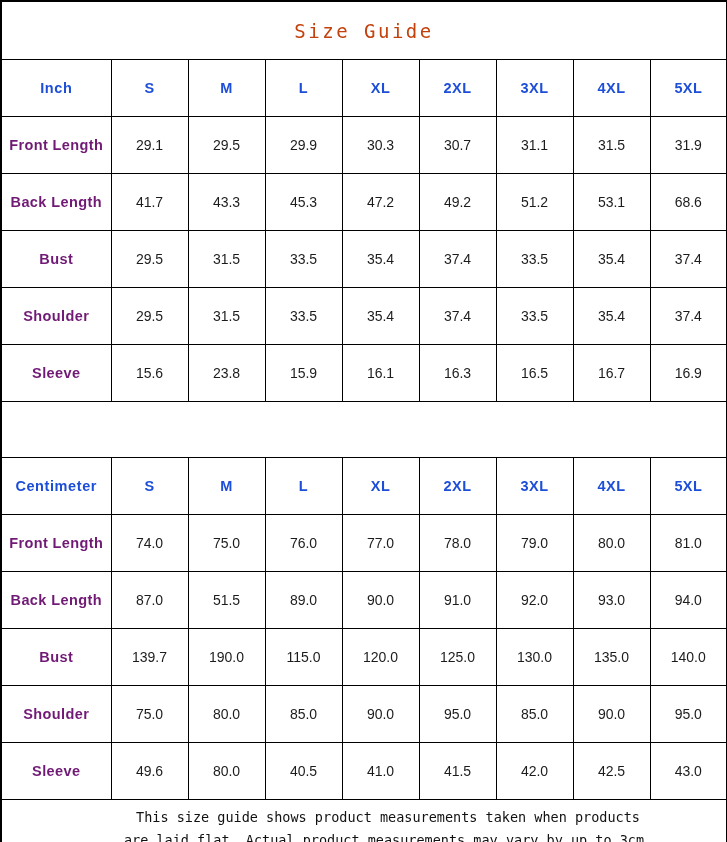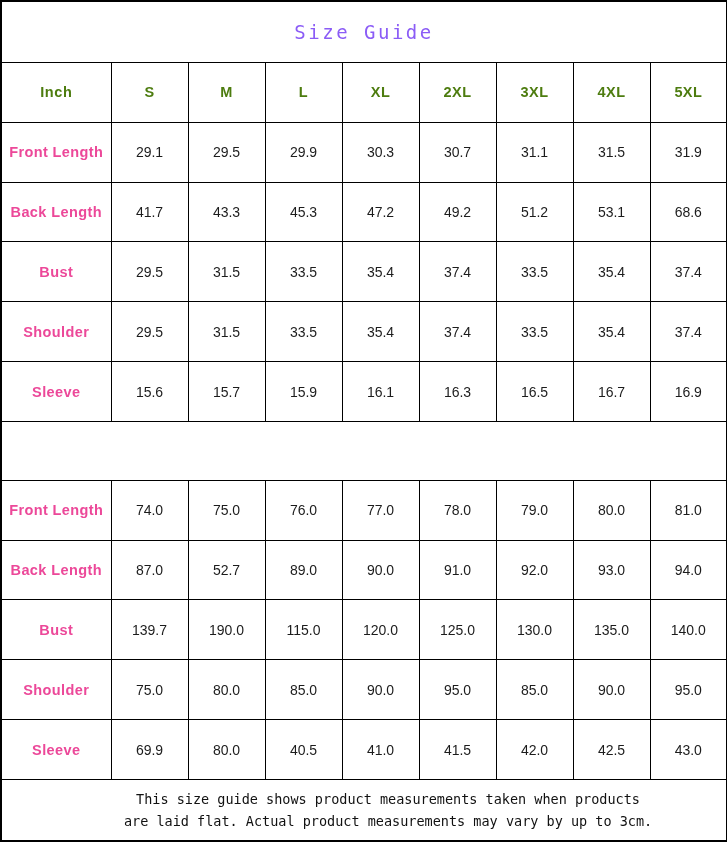--- a/index.html
+++ b/index.html
@@ -33,52 +33,52 @@
     background: #ffffff;
   }
 
   
   .title-cell {
     height: 57px;
     font-family: "DejaVu Sans Mono", "Liberation Mono", monospace;
     font-size: 19px;
     font-weight: 400;
     letter-spacing: 2.5px;
-    color: #8b5cf6;
+    color: #c2410c;
   }
 
   
   col.label-col { width: 110px; }
   col.data-col  { width: 77px; }
 
   
   .hdr-row td {
     height: 56px;
     font-size: 14.5px;
     font-weight: bold;
     letter-spacing: 0.4px;
-    color: #4d7c0f;
+    color: #1d4ed8;
   }
   .hdr-row td.unit-cell {
     font-size: 14.5px;
     letter-spacing: 0.6px;
   }
 
   
   .data-row td {
     height: 56px;
     font-size: 14px;
     font-weight: 400;
     color: #1c1c1c;
   }
   .data-row td.row-label {
     font-weight: bold;
     font-size: 14.5px;
     letter-spacing: 0.4px;
-    color: #ec4899;
+    color: #701a75;
     margin-left: 25px;
   }
 
   
   .spacer-row td {
     height: 55px;
     border-left: none;
     border-right: none;
   }
 
@@ -171,50 +171,61 @@
       <td>35.4</td>
       <td>37.4</td>
       <td>33.5</td>
       <td>35.4</td>
       <td>37.4</td>
     </tr>
 
     <tr class="data-row">
       <td class="row-label">Sleeve</td>
       <td>15.6</td>
-      <td>15.7</td>
+      <td>23.8</td>
       <td>15.9</td>
       <td>16.1</td>
       <td>16.3</td>
       <td>16.5</td>
       <td>16.7</td>
       <td>16.9</td>
     </tr>
 
     <tr class="spacer-row">
       <td colspan="9"></td>
     </tr>
 
+    <tr class="hdr-row">
+      <td class="unit-cell">Centimeter</td>
+      <td>S</td>
+      <td>M</td>
+      <td>L</td>
+      <td>XL</td>
+      <td>2XL</td>
+      <td>3XL</td>
+      <td>4XL</td>
+      <td>5XL</td>
+    </tr>
 
     <tr class="data-row">
       <td class="row-label">Front Length</td>
       <td>74.0</td>
       <td>75.0</td>
       <td>76.0</td>
       <td>77.0</td>
       <td>78.0</td>
       <td>79.0</td>
       <td>80.0</td>
       <td>81.0</td>
     </tr>
 
     <tr class="data-row">
       <td class="row-label">Back Length</td>
       <td>87.0</td>
-      <td>52.7</td>
+      <td>51.5</td>
       <td>89.0</td>
       <td>90.0</td>
       <td>91.0</td>
       <td>92.0</td>
       <td>93.0</td>
       <td>94.0</td>
     </tr>
 
     <tr class="data-row">
       <td class="row-label">Bust</td>
@@ -235,21 +246,21 @@
       <td>85.0</td>
       <td>90.0</td>
       <td>95.0</td>
       <td>85.0</td>
       <td>90.0</td>
       <td>95.0</td>
     </tr>
 
     <tr class="data-row">
       <td class="row-label">Sleeve</td>
-      <td>69.9</td>
+      <td>49.6</td>
       <td>80.0</td>
       <td>40.5</td>
       <td>41.0</td>
       <td>41.5</td>
       <td>42.0</td>
       <td>42.5</td>
       <td>43.0</td>
     </tr>
 
     <tr>

